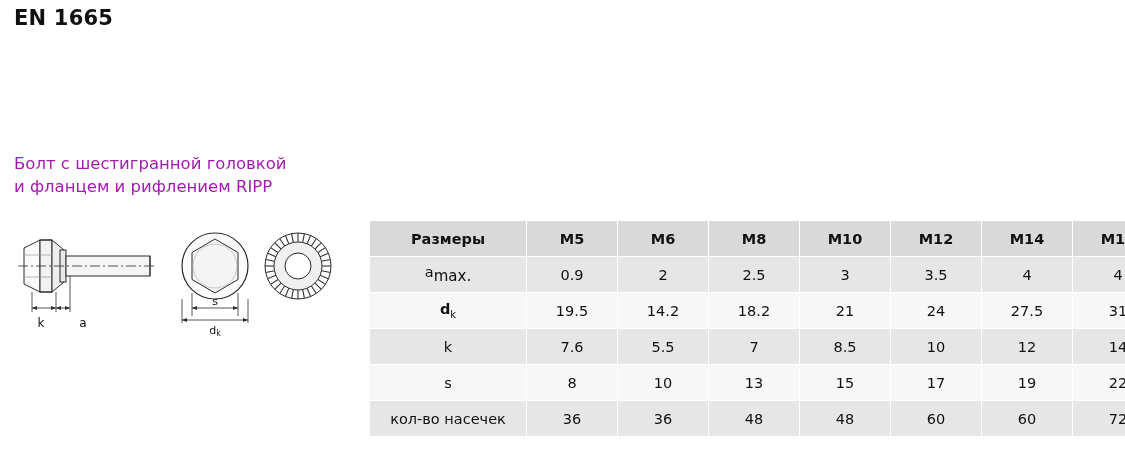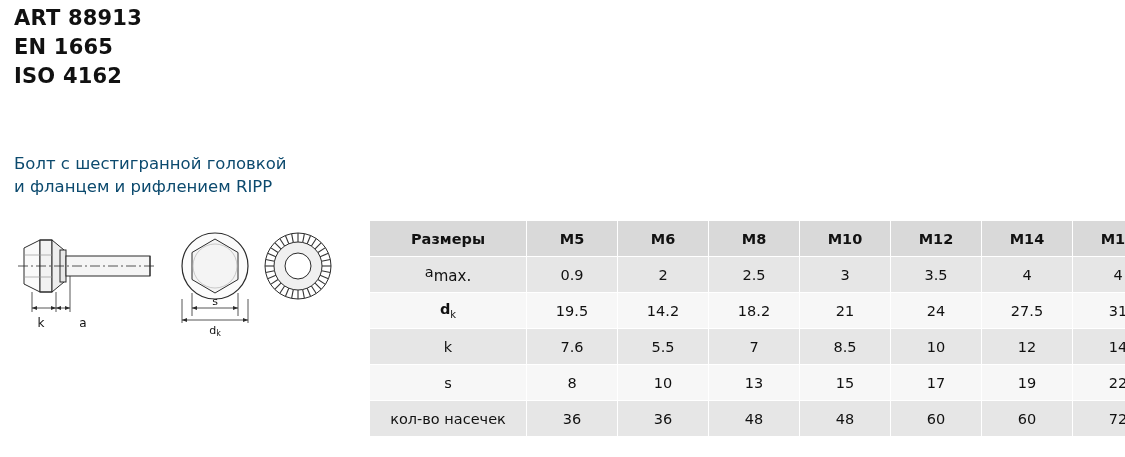--- a/index.html
+++ b/index.html
@@ -37,21 +37,21 @@
   }
 
   
   .description {
     position: absolute;
     left: 14px;
     top: 152px;
     width: 340px;
     font-size: 16.5px;
     line-height: 23px;
-    color: #0c4a6e;
+    color: #a21caf;
   }
 
   
   .drawings {
     position: absolute;
     left: 10px;
     top: 228px;
     width: 340px;
     height: 115px;
   }
@@ -104,23 +104,21 @@
   .bolditalic-label {
     font-weight: bold;
   }
 </style>
 </head>
 <body>
 
 <div class="page">
 
   <div class="standards">
-    <div class="std-line">ART 88913</div>
     <div class="std-line">EN 1665</div>
-    <div class="std-line">ISO 4162</div>
   </div>
 
   <div class="description">
     <div>Болт с шестигранной головкой</div>
     <div>и фланцем и рифлением RIPP</div>
   </div>
 
   <div class="drawings">
     <svg width="340" height="115" viewBox="0 0 340 115">
 

